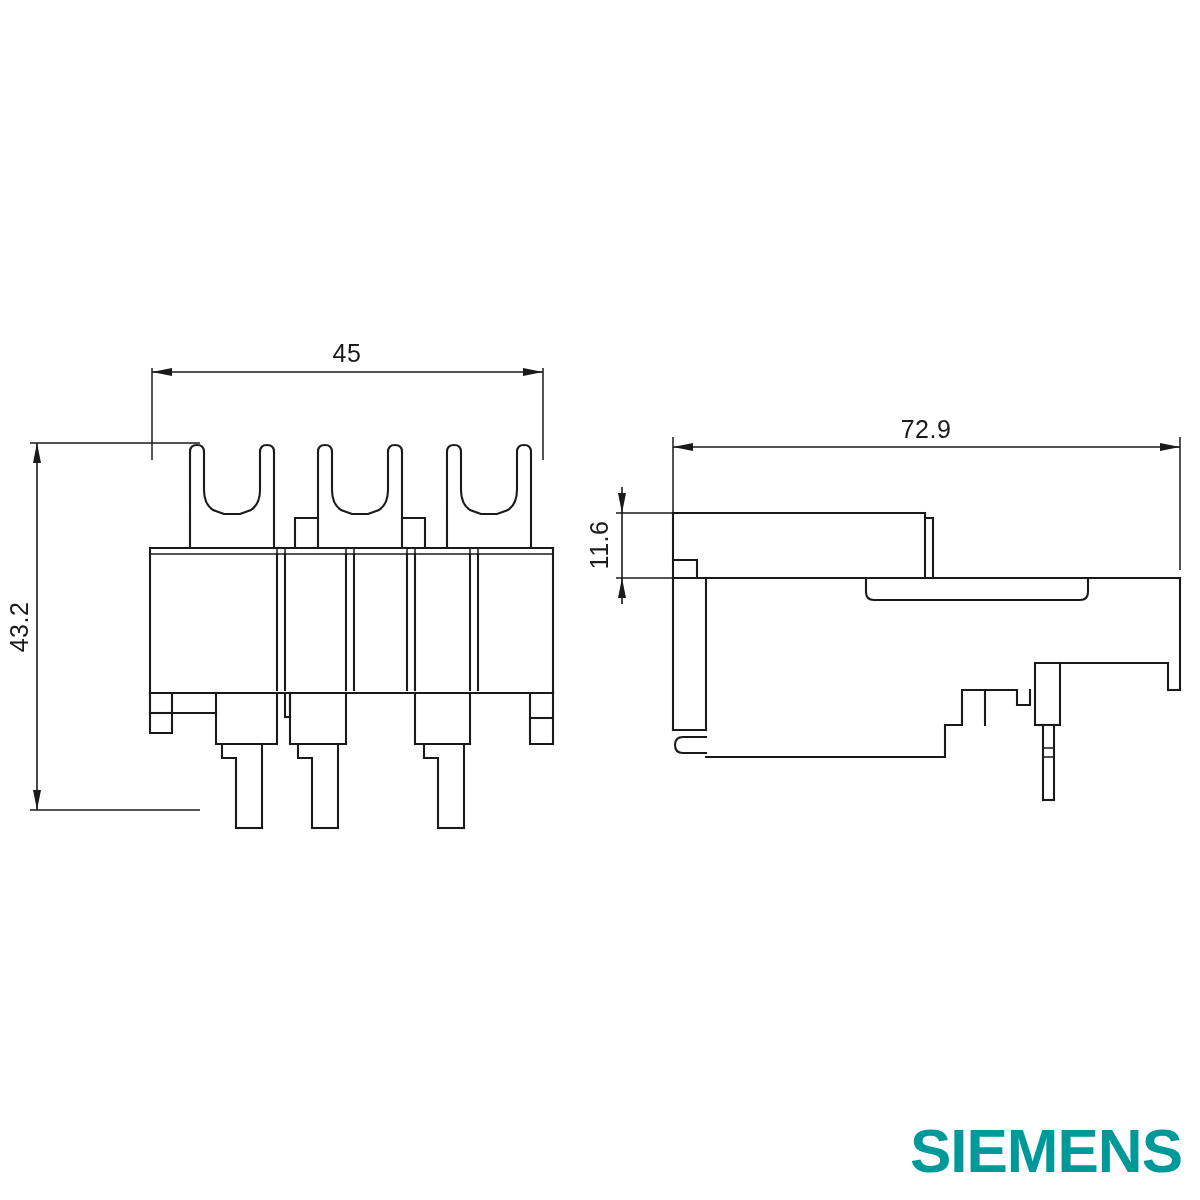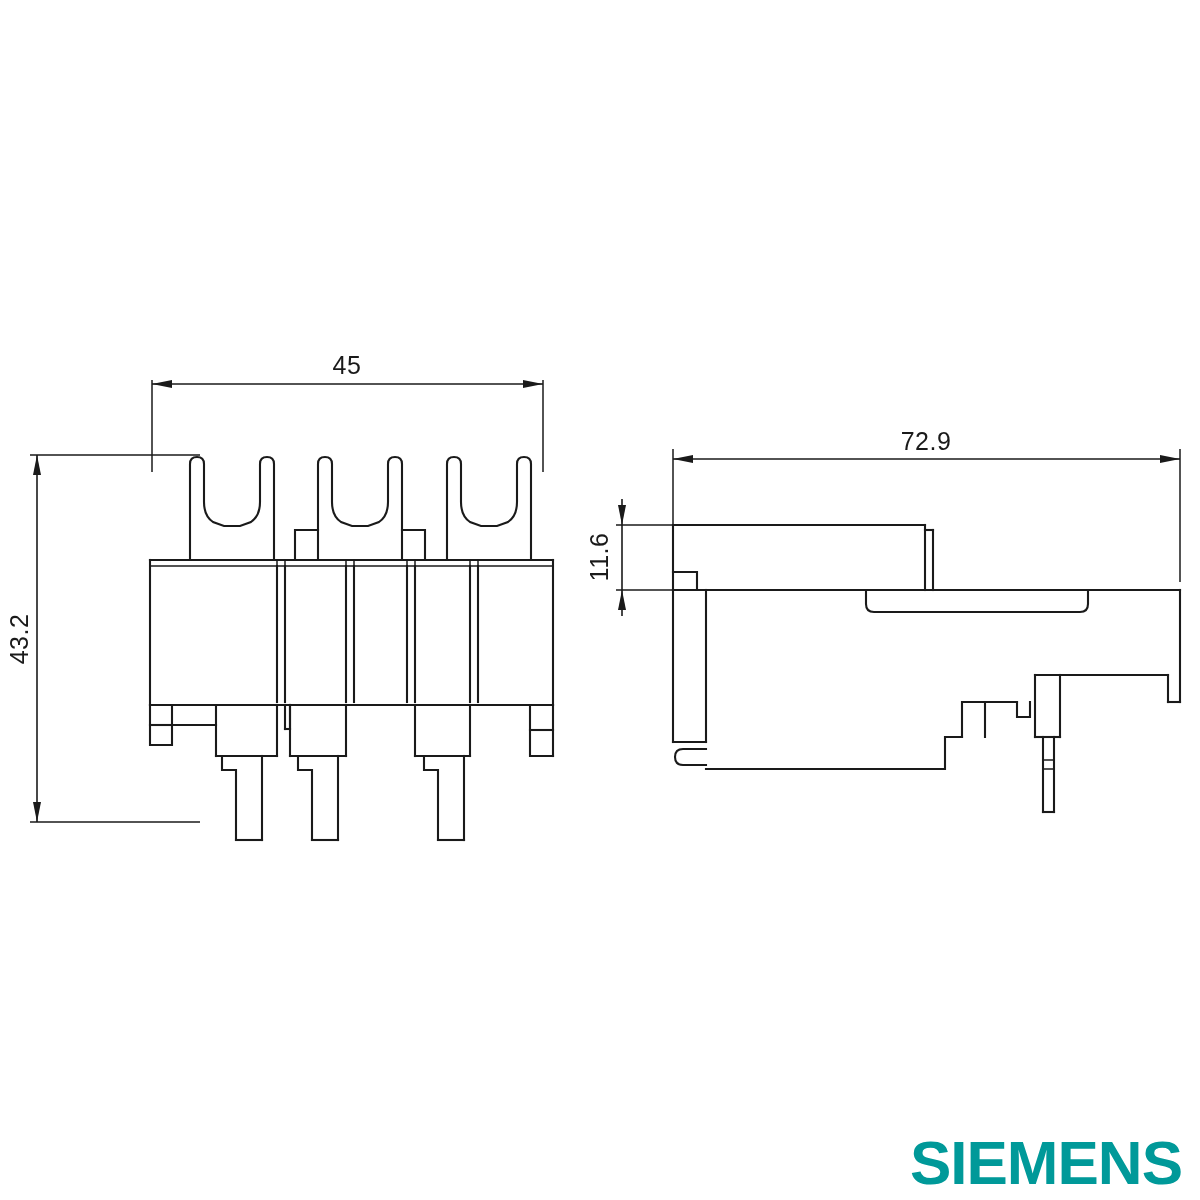--- a/index.html
+++ b/index.html
@@ -10,21 +10,21 @@
   body {
     width: 1200px;
     height: 1200px;
     font-family: "Liberation Sans", sans-serif;
     overflow: hidden;
     position: relative;
   }
   #drawing-root {
     position: absolute;
     left: 0;
-    top: 12px;
+    top: 0;
     width: 1200px;
     height: 888px;
   }
   svg.cad {
     display: block;
     width: 1200px;
     height: 1200px;
   }
   .ln {
     fill: none;

